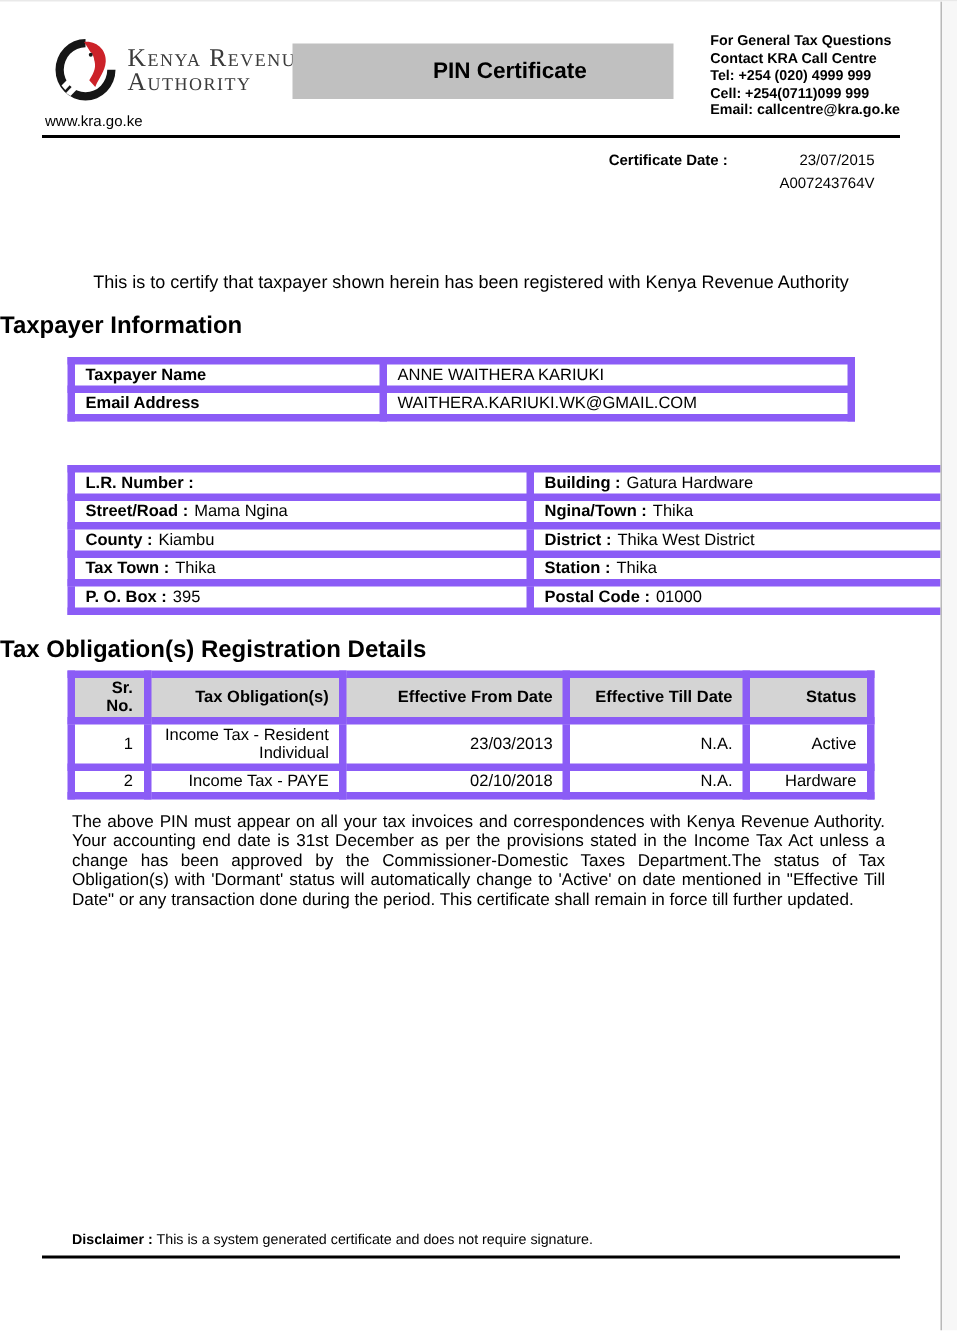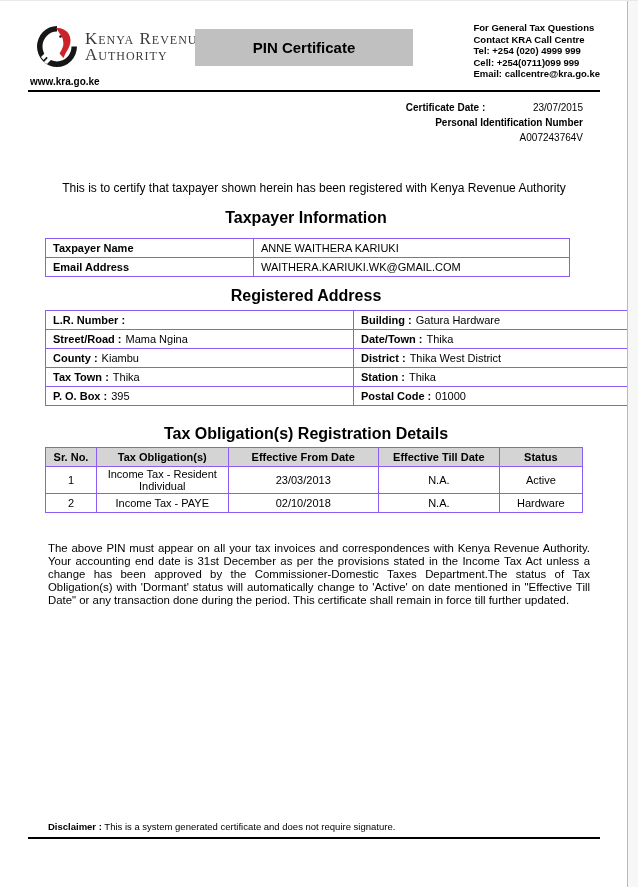--- a/index.html
+++ b/index.html
@@ -26,47 +26,47 @@
     font-variant:small-caps;font-size:17px;line-height:16px;letter-spacing:1px;}
   .banner{
     position:absolute;left:195px;top:28px;width:218px;height:37px;
     display:flex;align-items:center;justify-content:center;
     font-weight:bold;font-size:15px;
   }
   .contact{
     position:absolute;top:21px;right:38px;text-align:left;
     font-weight:bold;font-size:9.5px;line-height:11.6px;
   }
-  .website{position:absolute;left:30px;top:75px;font-weight:bold;font-size:10px;}
+  .website{position:absolute;left:30px;top:75px;font-weight:normal;font-size:10px;}
   .header-rule{position:absolute;left:28px;top:89px;width:572px;height:2px;background:#000;}
 
   
   .meta{position:absolute;top:99px;right:55px;text-align:right;font-size:10px;line-height:15px;}
   .meta .lbl{font-weight:bold;text-align:right;}
   .meta .val-box{display:inline-block;width:95px;text-align:right;}
 
   
   .certify{position:absolute;top:180px;left:0;width:628px;text-align:center;font-size:12px;}
-  .sec-title{position:absolute;left:0;width:612px;text-align:center;font-weight:bold;font-size:16px;}
+  .sec-title{position:absolute;left:0;width:612px;font-weight:bold;font-size:16px;}
   .t-taxpayer{top:208px;}
   .t-address{top:286px;}
   .t-oblig{top:424px;}
 
   table{border-collapse:collapse;font-size:11px;}
-  td,th{border:1px solid #8b5cf6;padding:1px 7px;height:19px;box-sizing:border-box;}
+  td,th{border:5px solid #8b5cf6;padding:1px 7px;height:19px;box-sizing:border-box;}
 
   .tbl1{position:absolute;left:45px;top:237px;width:525px;table-layout:fixed;}
   .tbl1 td.lbl{font-weight:bold;width:208px;}
 
   .tbl2{position:absolute;left:45px;top:309px;width:617px;table-layout:fixed;}
   .tbl2 td{width:50%;}
   .tbl2 .lbl{font-weight:bold;}
   .tbl2 .val{margin-left:4px;}
 
-  .tbl3{position:absolute;left:45px;top:446px;width:538px;table-layout:fixed;text-align:center;}
+  .tbl3{position:absolute;left:45px;top:446px;width:538px;table-layout:fixed;text-align:right;}
   .tbl3 th{background:#d4d4d4;font-weight:bold;font-size:11px;}
   .tbl3 .c0{width:9.5%;}
   .tbl3 .c1{width:24.5%;}
   .tbl3 .c2{width:28%;}
   .tbl3 .c3{width:22.5%;}
   .tbl3 .c4{width:15.5%;}
 
   .notes{
     position:absolute;left:48px;top:541px;width:542px;
     font-size:11.4px;line-height:12.9px;text-align:justify;
@@ -88,68 +88,66 @@
       <path d="M21 4 C30 3 36 10 35.5 17 C35 24 31 27.5 28.5 34 L24.5 29.5 C28 24 29.5 20 27.5 15.5 C25.5 10.5 23 7 21 4 Z" fill="#cc2229"></path>
       <path d="M23 9 C27 11 28.5 15 27.5 19 L24 16 Z" fill="#ffffff"></path>
       <circle cx="25.5" cy="12.5" r="1.3" fill="#161616"></circle>
     </svg>
     <div class="logo-text">
       <div>Kenya Revenue</div>
       <div>Authority</div>
     </div>
   </div>
 
-  <div class="banner" id="banner" style="background: rgb(192, 192, 192);">PIN Certificate</div>
+  <div class="banner" id="banner" style="background: rgb(192, 192, 192); padding-left: 36px;">PIN Certificate</div>
 
   <div class="contact">
     <div>For General Tax Questions</div>
     <div>Contact KRA Call Centre</div>
     <div>Tel: +254 (020) 4999 999</div>
     <div>Cell: +254(0711)099 999</div>
     <div>Email: callcentre@kra.go.ke</div>
   </div>
 
   <div class="website">www.kra.go.ke</div>
   <div class="header-rule"></div>
 
   <div class="meta">
     <div>
       <span class="lbl">Certificate Date :</span>
       <span class="val-box">23/07/2015</span>
     </div>
-    <div class="lbl">Personal Identification Number</div>
     <div>A007243764V</div>
   </div>
 
   <div class="certify">This is to certify that taxpayer shown herein has been registered with Kenya Revenue Authority</div>
 
   <div class="sec-title t-taxpayer">Taxpayer Information</div>
   <table class="tbl1">
     <tbody>
       <tr>
         <td class="lbl">Taxpayer Name</td>
         <td>ANNE WAITHERA KARIUKI</td>
       </tr>
       <tr>
         <td class="lbl">Email Address</td>
         <td>WAITHERA.KARIUKI.WK@GMAIL.COM</td>
       </tr>
     </tbody>
   </table>
 
-  <div class="sec-title t-address">Registered Address</div>
   <table class="tbl2">
     <tbody>
       <tr>
         <td><span class="lbl">L.R. Number :</span><span class="val"></span></td>
         <td><span class="lbl">Building :</span><span class="val">Gatura Hardware</span></td>
       </tr>
       <tr>
         <td><span class="lbl">Street/Road :</span><span class="val">Mama Ngina</span></td>
-        <td><span class="lbl">Date/Town :</span><span class="val">Thika</span></td>
+        <td><span class="lbl">Ngina/Town :</span><span class="val">Thika</span></td>
       </tr>
       <tr>
         <td><span class="lbl">County :</span><span class="val">Kiambu</span></td>
         <td><span class="lbl">District :</span><span class="val">Thika West District</span></td>
       </tr>
       <tr>
         <td><span class="lbl">Tax Town :</span><span class="val">Thika</span></td>
         <td><span class="lbl">Station :</span><span class="val">Thika</span></td>
       </tr>
       <tr>

